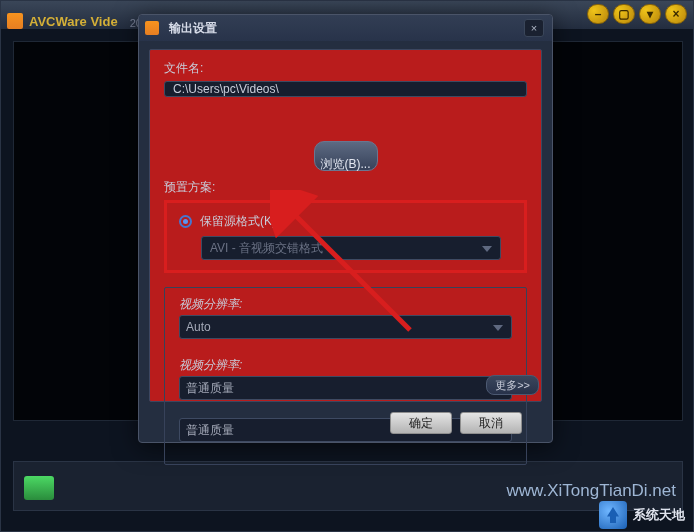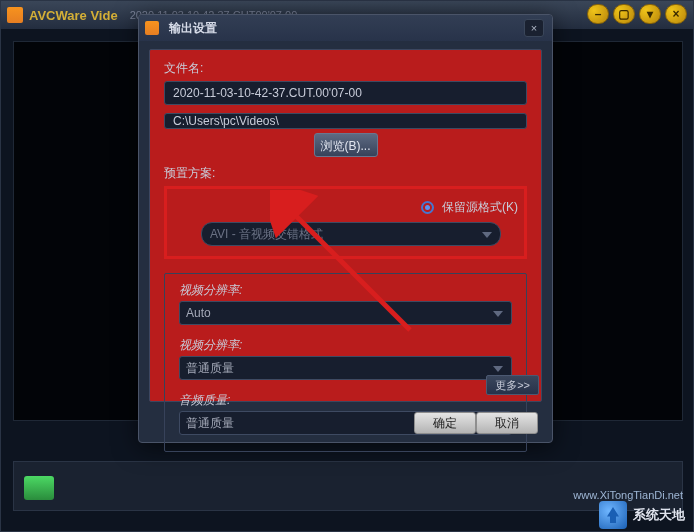--- a/index.html
+++ b/index.html
@@ -13,21 +13,21 @@
   }
   
   .main-window {
     position: absolute; top: 0; left: 0; width: 694px; height: 532px;
     background: #0d1420;
     border: 1px solid #2a3445;
   }
   .main-titlebar {
     height: 28px;
     background: linear-gradient(#3a4658, #232d3f);
-    display: flex; align-items: center;
+    display: flex; align-items: flex-end;
     padding: 0 6px;
     position: relative;
   }
   .app-icon {
     width: 16px; height: 16px;
     background: linear-gradient(#f7931e, #e67e22);
     margin-right: 6px;
     border-radius: 2px;
   }
   .main-title {
@@ -120,64 +120,64 @@
     border: 1px solid #3e4a62;
     color: #c8ccd9;
     padding: 0 8px;
     border-radius: 3px;
     font-size: 12px;
     margin-bottom: 8px;
   }
   .row { display: flex; gap: 4px; align-items: center; margin-bottom: 8px; flex-direction: column; }
   .row .text-input { flex: 1; margin-bottom: 0; }
   .btn {
-    height: 24px; padding: 4px 6px;
+    height: 24px; padding: 14px 6px;
     background: linear-gradient(#5d6a82, #37425a);
     border: 1px solid #6a7690;
     color: #e2e6f0;
-    border-radius: 3px;
+    border-radius: 10px;
     font-size: 12px;
     cursor: pointer;
+    margin-top: 40px;
   }
   .preset-group {
     margin-top: 2px;
   }
   .preset-box {
     border: 3px solid #d81e1e;
     padding: 6px 6px 10px 6px;
     margin-top: 2px;
     position: relative;
   }
   .radio-line {
     display: flex; align-items: center;
     color: #c8ccd9;
     margin: 4px 0 6px 6px;
     cursor: pointer;
-    justify-content: flex-end;
   }
   .radio {
     width: 13px; height: 13px; border-radius: 50%;
     border: 2px solid #4676d0;
     margin-right: 8px;
     position: relative;
     flex-shrink: 0;
   }
   .radio.checked::after {
     content: ""; position: absolute;
     top: 2px; left: 2px; width: 5px; height: 5px;
     background: #5c92ef; border-radius: 50%;
   }
   .combo {
     margin-left: 28px; margin-top: 2px;
     height: 24px; width: 300px;
     background: #171e2e;
     border: 1px solid #3e4a62;
     color: #a4a9b8;
     padding: 0 22px 0 8px;
-    border-radius: 11px;
+    border-radius: 3px;
     display: flex; align-items: center;
     position: relative;
   }
   .combo::after {
     content: "";
     position: absolute; right: 8px; top: 9px;
     border-left: 5px solid transparent;
     border-right: 5px solid transparent;
     border-top: 6px solid #5f6980;
   }
@@ -191,40 +191,40 @@
   .setting-label { color: #c8ccd9; margin-bottom: 2px; font-style: italic; }
   .setting-combo {
     height: 24px; width: 100%;
     background: #171e2e;
     border: 1px solid #3e4a62;
     color: #a4a9b8;
     padding: 0 22px 0 6px;
     border-radius: 3px;
     display: flex; align-items: center;
     position: relative;
-    margin-bottom: 12px;
+    margin-bottom: 18px;
   }
   .setting-combo::after {
     content: "";
     position: absolute; right: 8px; top: 9px;
     border-left: 5px solid transparent;
     border-right: 5px solid transparent;
     border-top: 6px solid #5f6980;
   }
   .dlg-footer {
-    position: absolute; bottom: 8px; right: 14px;
-    display: flex; align-items: center;
+    position: absolute; bottom: 8px; right: 30px;
+    display: flex; gap: 8px; align-items: center;
   }
   .more-btn {
     position: absolute; bottom: 6px; right: 2px;
     height: 20px; padding: 0 8px;
     background: linear-gradient(#3a465c, #28324a);
     border: 1px solid #4c5972;
     color: #c8ccd9;
-    border-radius: 2px; font-size: 11px;
+    border-radius: 8px; font-size: 11px;
     cursor: pointer;
   }
   .footer-btn {
     height: 22px; width: 62px;
     background: linear-gradient(#e4e4e4, #b4b4b4);
     border: 1px solid #8e8e8e;
     color: #222;
     border-radius: 3px;
     font-size: 12px;
     cursor: pointer;
@@ -244,21 +244,21 @@
     overflow: hidden;
   }
   .wm-badge::after {
     content:"";
     position:absolute; left:8px; top:6px;
     width:12px; height:16px;
     background:#1a5fb4;
     clip-path: polygon(50% 0, 100% 60%, 75% 60%, 75% 100%, 25% 100%, 25% 60%, 0 60%);
   }
   .wm-text { color: #e0e4ee; font-size: 13px; font-weight: bold; }
-  .wm-url { position: absolute; right: 10px; bottom: 30px; color: #9eb6d4; font-size: 11px; }
+  .wm-url { position: absolute; right: 17px; bottom: 30px; color: #9eb6d4; font-size: 17px; }
 </style>
 </head>
 <body>
 
 <div class="main-window">
   <div class="main-titlebar">
     <div class="app-icon"></div>
     <span class="main-title">AVCWare Vide</span>
     <span class="main-subtitle">2020 11 03 10 42 37 CUT00'07 00</span>
     <div class="main-controls">
@@ -286,21 +286,20 @@
 
 <div class="dialog">
   <div class="dlg-titlebar">
     <div class="app-icon"></div>
     <span class="dlg-title">输出设置</span>
     <div class="dlg-close">×</div>
   </div>
 
   <div class="dlg-body">
     <span class="field-label">文件名:</span>
-    <input class="text-input" value="2020-11-03-10-42-37.CUT.00'07-00" style="">
 
     <div class="row">
       <input class="text-input" value="C:\Users\pc\Videos\" style="">
       <button class="btn">浏览(B)...</button>
     </div>
 
     <div class="preset-group">
       <span class="field-label">预置方案:</span>
       <div class="preset-box">
         <div class="radio-line">
@@ -315,21 +314,20 @@
 
     <div class="settings-box">
       <div class="setting-label">视频分辨率:</div>
       <div class="setting-combo">
         <span>Auto</span>
       </div>
       <div class="setting-label">视频分辨率:</div>
       <div class="setting-combo">
         <span>普通质量</span>
       </div>
-      <div class="setting-label">音频质量:</div>
       <div class="setting-combo">
         <span>普通质量</span>
       </div>
       <button class="more-btn">更多&gt;&gt;</button>
     </div>
   </div>
 
   <div class="dlg-footer">
     <button class="footer-btn">确定</button>
     <button class="footer-btn">取消</button>

